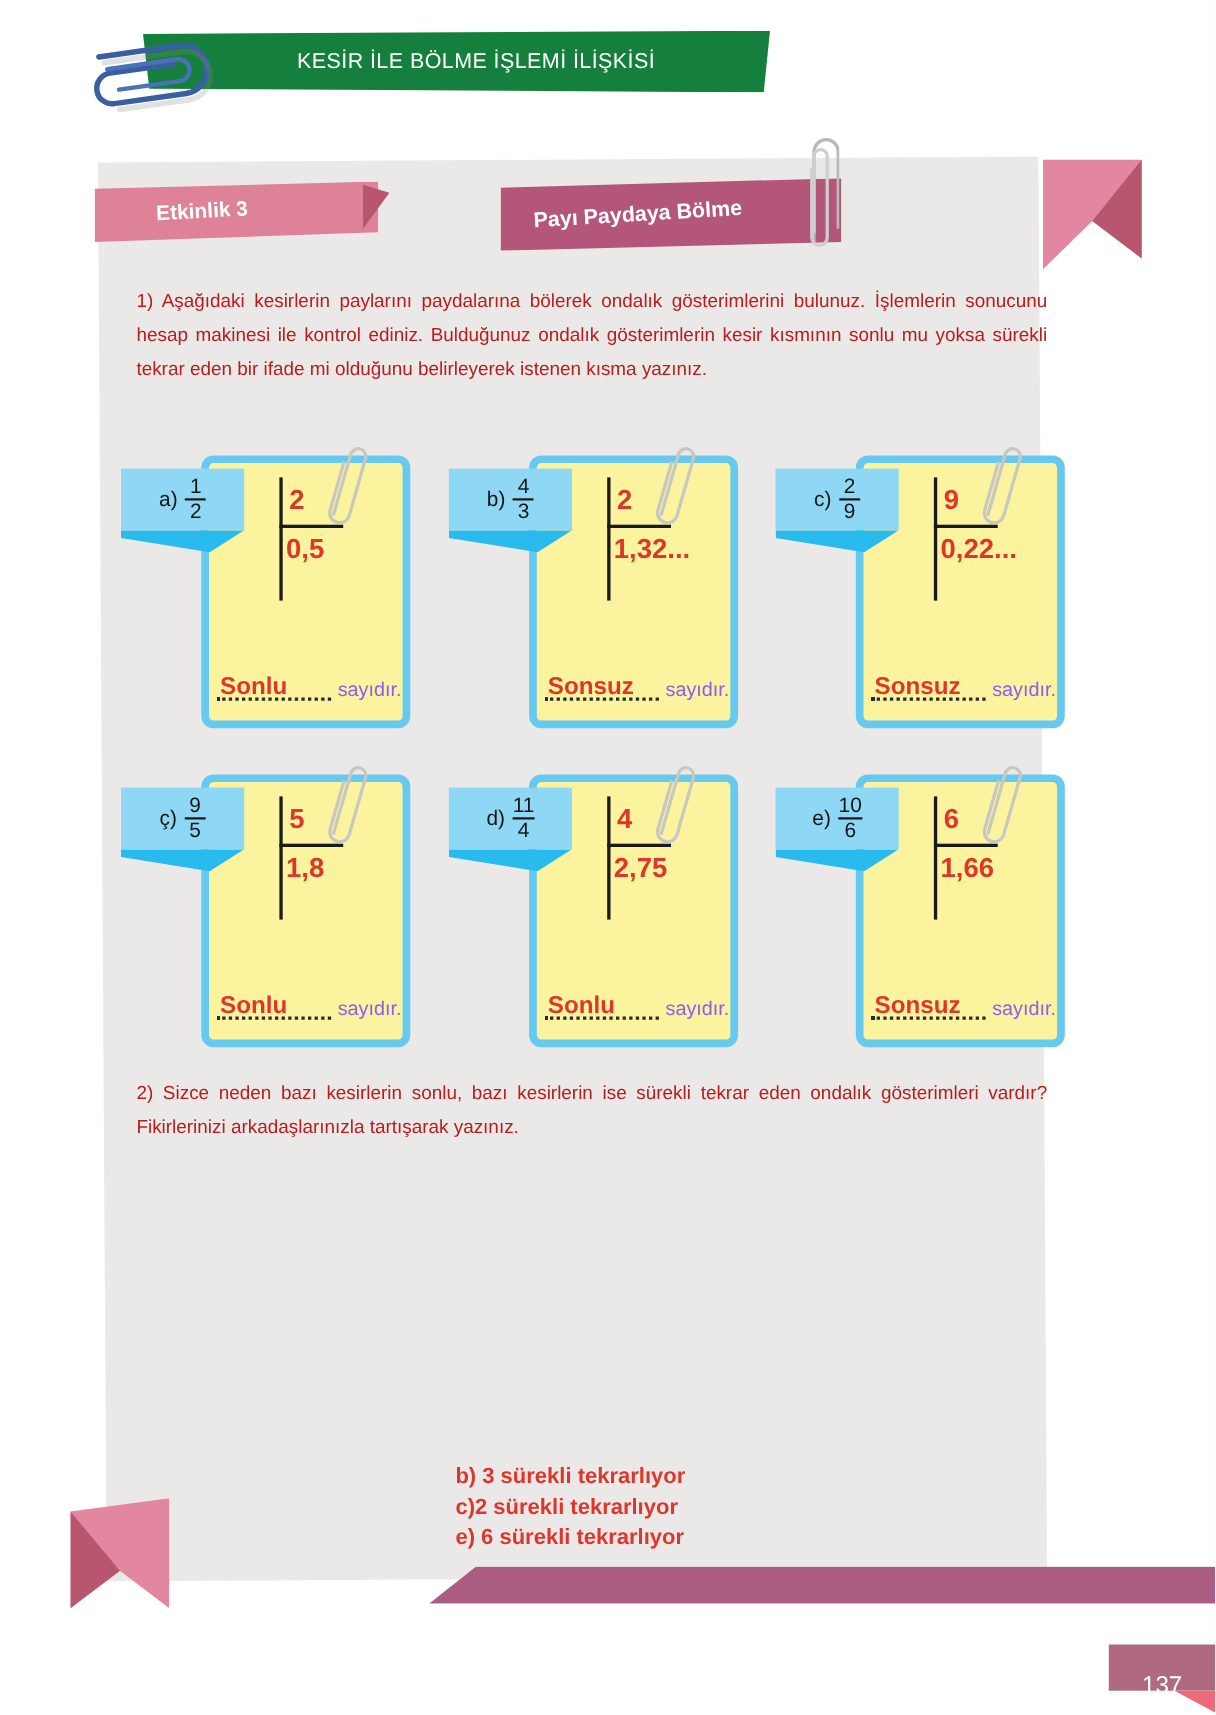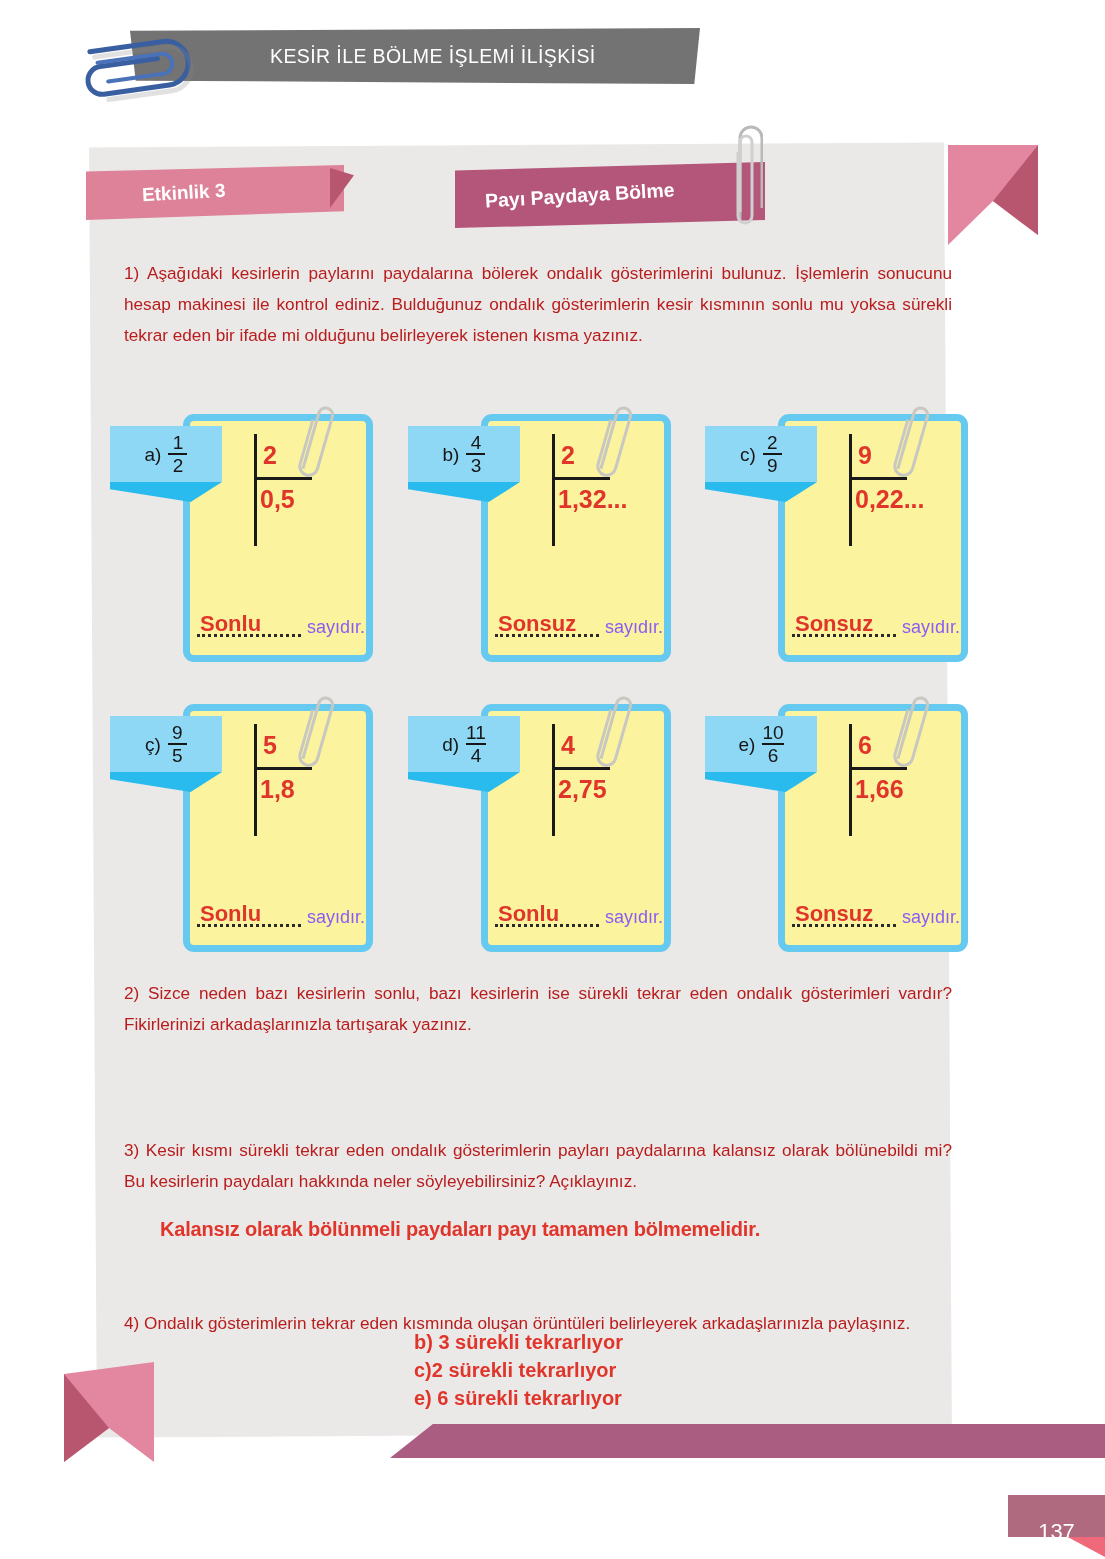--- a/index.html
+++ b/index.html
@@ -18,21 +18,21 @@
     overflow: hidden;
   }
 
   
   #header-banner {
     position: absolute;
     left: 130px;
     top: 28px;
     width: 570px;
     height: 56px;
-    background: #737373;
+    background: #15803d;
     clip-path: polygon(0 5%, 100% 0, 99% 100%, 1% 94%);
     display: flex;
     align-items: center;
   }
   #header-title {
     color: #ffffff;
     font-size: 19.5px;
     letter-spacing: 0.4px;
     margin-left: 140px;
     white-space: nowrap;
@@ -566,24 +566,21 @@
     <div class="frac-tab-fold"></div>
     <svg class="card-clip" viewBox="0 0 42 92">
       <g transform="rotate(16 21 46)">
         <path d="M14 80 V22 a7 7 0 0 1 14 0 V76 a9 9 0 0 1 -18 0 V30" fill="none" stroke="#c8c8c0" stroke-width="3"></path>
       </g>
     </svg>
   </div>
 
   <div class="para" id="q2-text">2) Sizce neden bazı kesirlerin sonlu, bazı kesirlerin ise sürekli tekrar eden ondalık gösterimleri vardır? Fikirlerinizi arkadaşlarınızla tartışarak yazınız.</div>
 
-  <div class="para" id="q3-text">3) Kesir kısmı sürekli tekrar eden ondalık gösterimlerin payları paydalarına kalansız olarak bölünebildi mi? Bu kesirlerin paydaları hakkında neler söyleyebilirsiniz? Açıklayınız.</div>
-  <div class="answer-red" id="q3-answer">Kalansız olarak bölünmeli paydaları payı tamamen bölmemelidir.</div>
-
-  <div class="para" id="q4-text">4) Ondalık gösterimlerin tekrar eden kısmında oluşan örüntüleri belirleyerek arkadaşlarınızla paylaşınız.</div>
+
   <div id="q4-answers">
     <div>b) 3 sürekli tekrarlıyor</div>
     <div>c)2 sürekli tekrarlıyor</div>
     <div>e) 6 sürekli tekrarlıyor</div>
   </div>
 
   <div id="bottom-bar"></div>
   <div id="page-number-box">
     <span id="page-number">137</span>
   </div>

